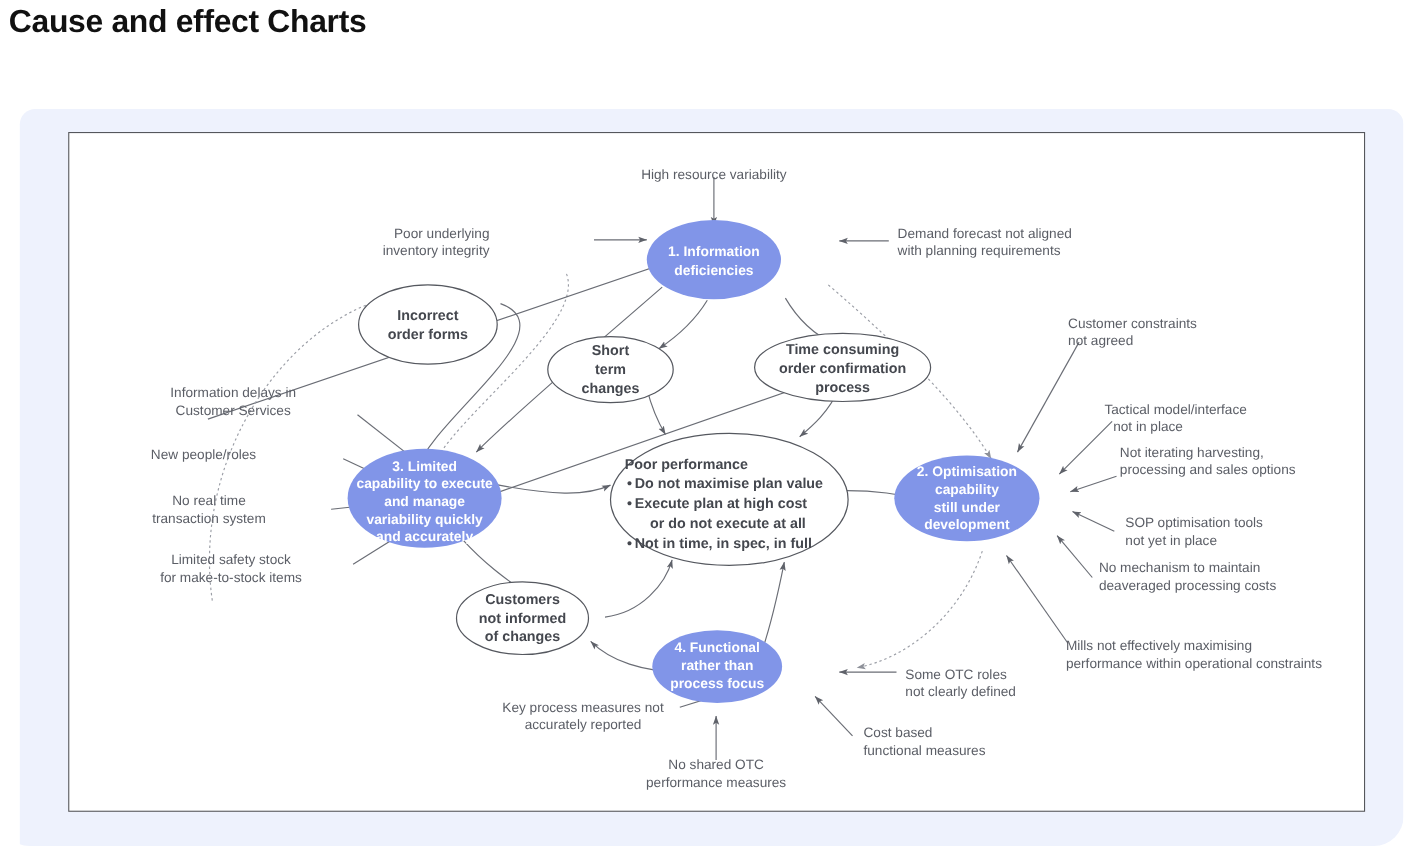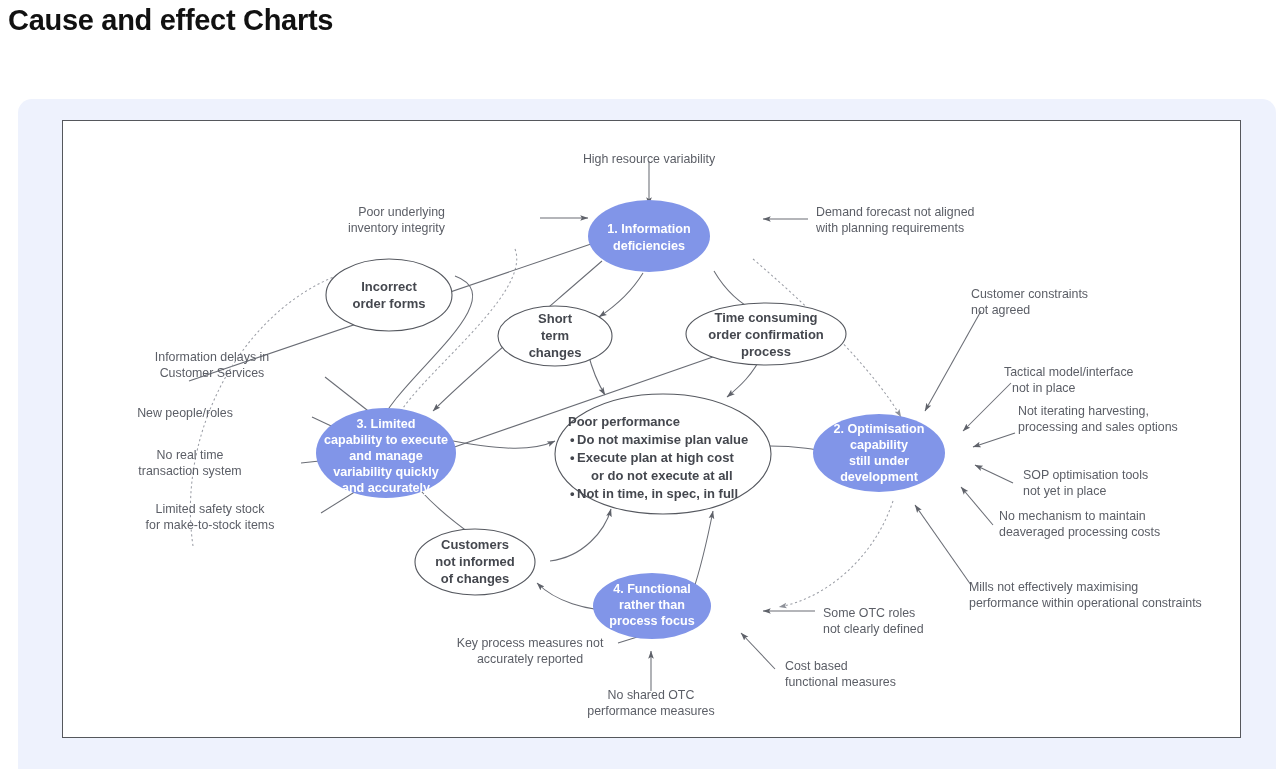--- a/index.html
+++ b/index.html
@@ -8,20 +8,21 @@
     margin: 0; padding: 0;
     width: 1276px; height: 769px;
     background: #ffffff;
     font-family: "Liberation Sans", sans-serif;
   }
   #page {
     position: relative;
     width: 1276px; height: 769px;
     overflow: hidden;
     background: #ffffff;
+    border-radius: 27px;
   }
   #page-title {
     position: absolute;
     left: 8px; top: 4px;
     font-size: 29px;
     font-weight: bold;
     letter-spacing: -0.3px;
     color: #111111;
     white-space: nowrap;
   }

